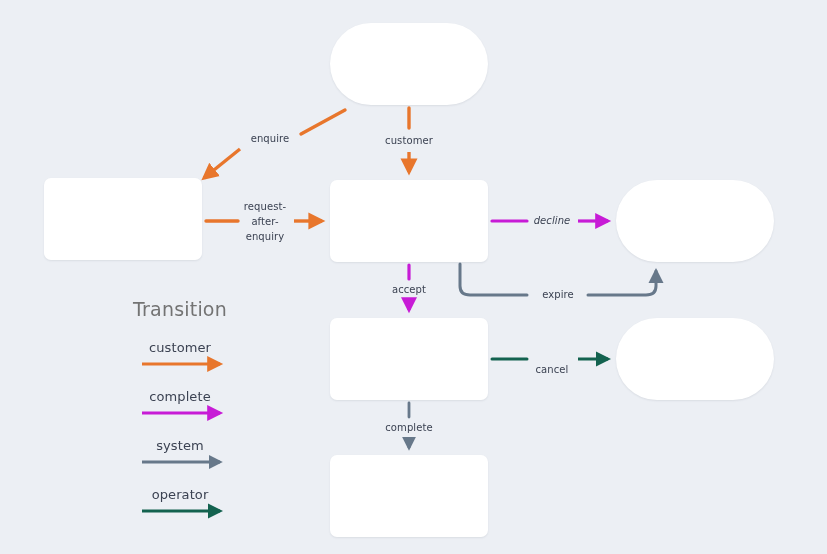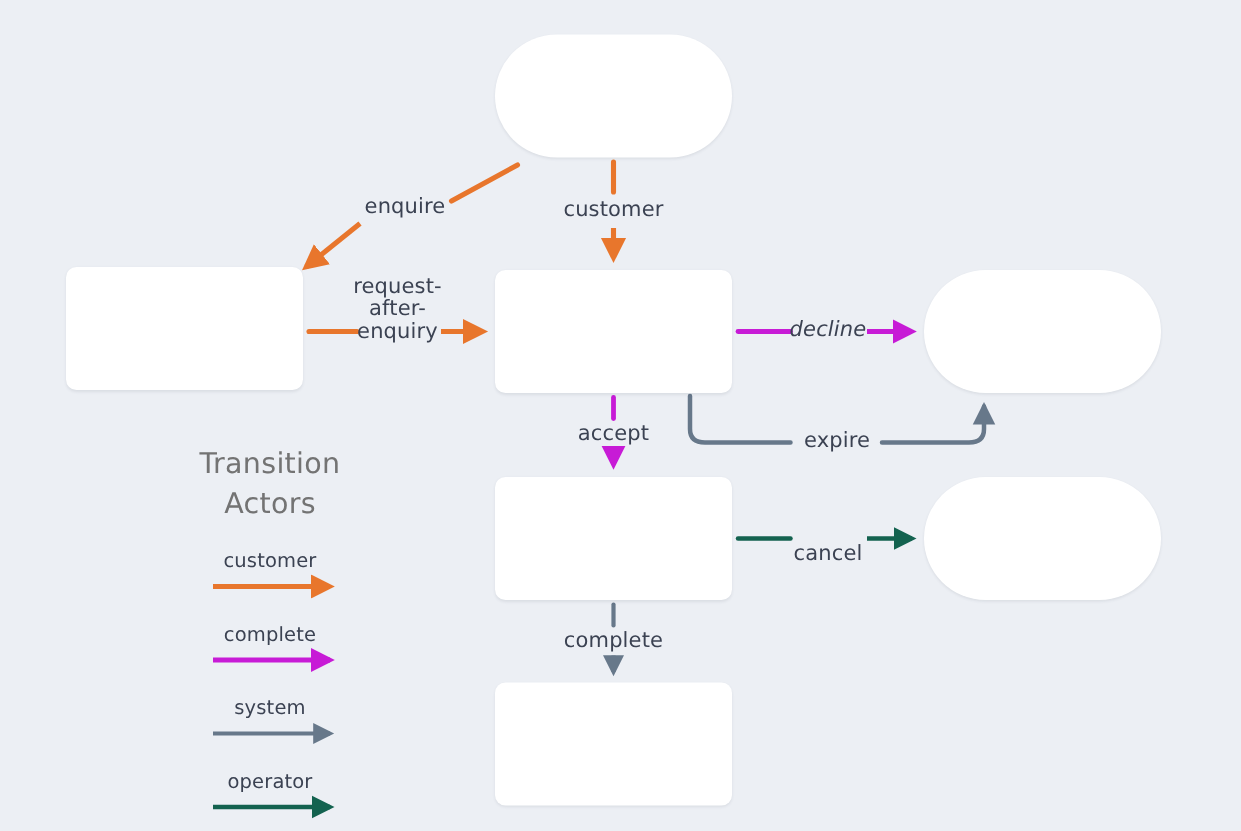--- a/index.html
+++ b/index.html
@@ -33,21 +33,21 @@
     position: absolute;
     background: #ffffff;
     box-shadow: 0 1px 2px rgba(60,70,90,0.10);
   }
   .node.pill { border-radius: 999px; }
   .node.rect { border-radius: 7px; }
 
   .edge-label {
     position: absolute;
     color: #3b4252;
-    font-size: 14px;
+    font-size: 10px;
     line-height: 15px;
     text-align: center;
     white-space: pre-line;
     letter-spacing: 0.1px;
     pointer-events: none;
   }
   .legend {
     position: absolute;
     text-align: center;
   }
@@ -137,38 +137,37 @@
   <div class="node rect" style="left:330px; top:180px; width:158px; height:82px;"></div>
   <div class="node pill" style="left:616px; top:180px; width:158px; height:82px;"></div>
   <div class="node rect" style="left:330px; top:318px; width:158px; height:82px;"></div>
   <div class="node pill" style="left:616px; top:318px; width:158px; height:82px;"></div>
   <div class="node rect" style="left:330px; top:455px; width:158px; height:82px;"></div>
 
   <div class="edge-label" style="left:230px; top:131px; width:80px;">enquire</div>
 
   <div class="edge-label" style="left:369px; top:133px; width:80px;">customer</div>
 
-  <div class="edge-label" style="left:225px; top:184px; width:80px;">request-
+  <div class="edge-label" style="left:225px; top:199px; width:80px;">request-
 after-
 enquiry</div>
 
   <div class="edge-label" style="left:512px; top:213px; width:80px;font-style:italic;">decline</div>
 
   <div class="edge-label" style="left:369px; top:282px; width:80px;">accept</div>
 
   <div class="edge-label" style="left:518px; top:287px; width:80px;">expire</div>
 
   <div class="edge-label" style="left:512px; top:362px; width:80px;">cancel</div>
 
   <div class="edge-label" style="left:369px; top:420px; width:80px;">complete</div>
 
   <div class="legend" style="left:126px; top:296px; width:108px;">
 
     <div class="legend-title">Transition</div>
-    <div class="legend-title">Actors</div>
 
     <div class="legend-row">
       <div class="legend-item-label">customer</div>
       <div class="legend-arrow-wrap">
         <svg width="108" height="16" viewBox="0 0 108 16">
           <path d="M 16,8 L 94,8" fill="none" stroke="#e8762c" stroke-width="3.2" marker-end="url(#ah-customer)"></path>
         </svg>
       </div>
     </div>
 

